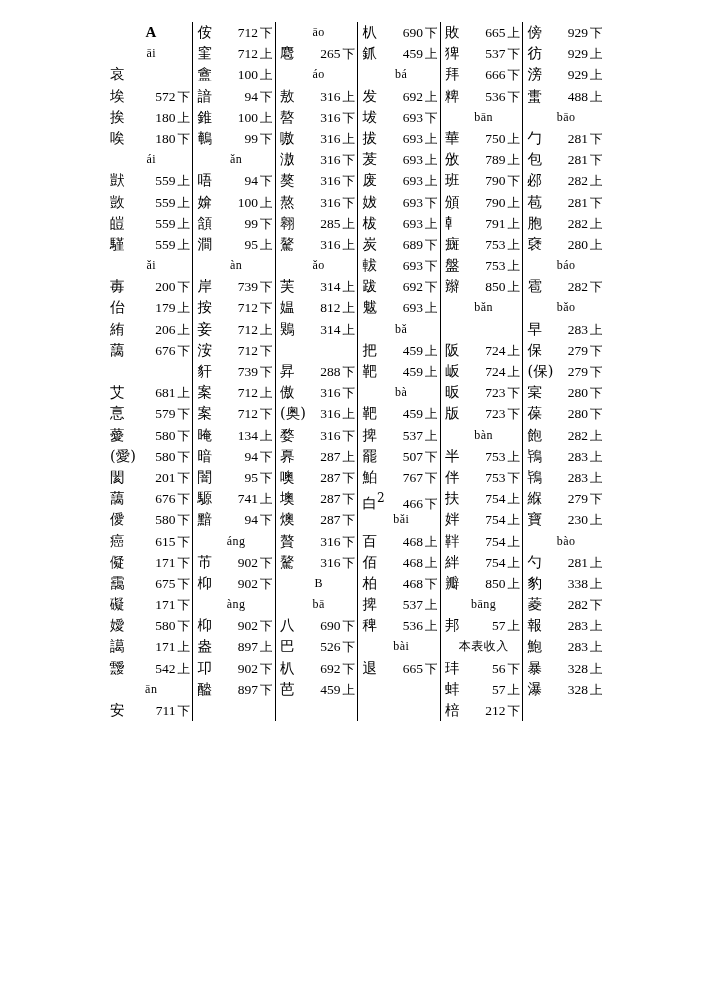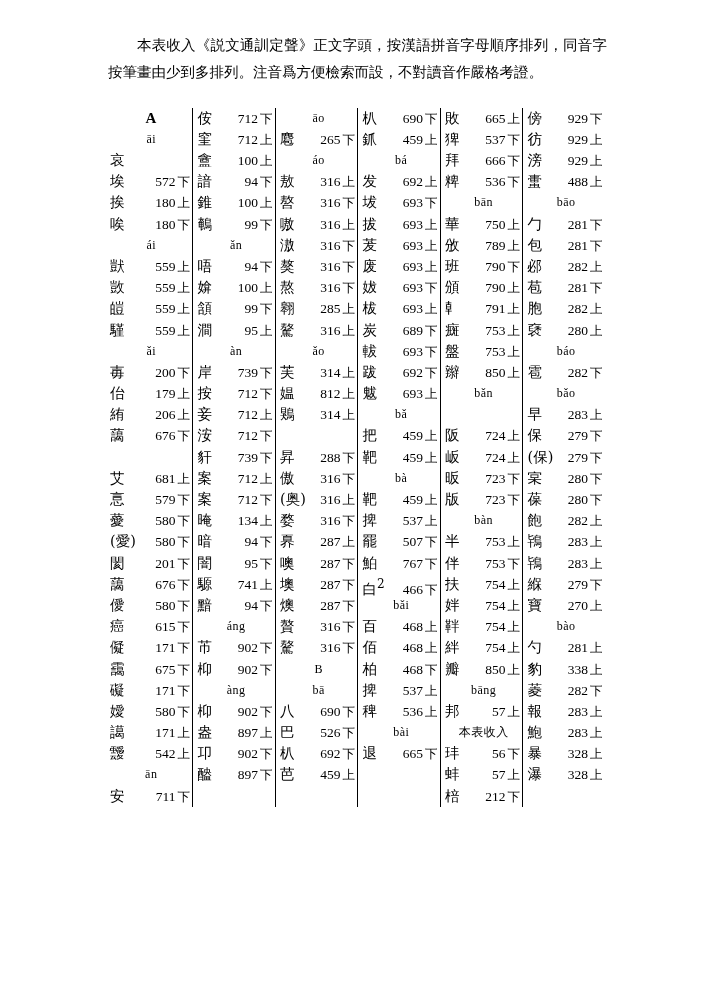--- a/index.html
+++ b/index.html
@@ -99,23 +99,20 @@
   .row.head.letter .hd {
     font-weight: bold;
     font-size: 15px;
   }
   .row.blank { }
 </style>
 </head>
 <body>
 
 <div class="page">
-  <div class="intro">
-    <p>本表收入《説文通訓定聲》正文字頭，按漢語拼音字母順序排列，同音字按筆畫由少到多排列。注音爲方便檢索而設，不對讀音作嚴格考證。</p>
-  </div>
   <div class="table-wrap">
       <div class="col">
         <div class="row head letter">
           <span class="hd">A</span>
         </div>
         <div class="row head">
           <span class="hd">āi</span>
         </div>
         <div class="row">
           <span class="ch">哀</span>
@@ -970,21 +967,21 @@
           <span class="num">283</span>
           <span class="pos">上</span>
         </div>
         <div class="row">
           <span class="ch">緥</span>
           <span class="num">279</span>
           <span class="pos">下</span>
         </div>
         <div class="row">
           <span class="ch">寶</span>
-          <span class="num">270</span>
+          <span class="num">230</span>
           <span class="pos">上</span>
         </div>
         <div class="row head">
           <span class="hd">bào</span>
         </div>
         <div class="row">
           <span class="ch">勺</span>
           <span class="num">281</span>
           <span class="pos">上</span>
         </div>

